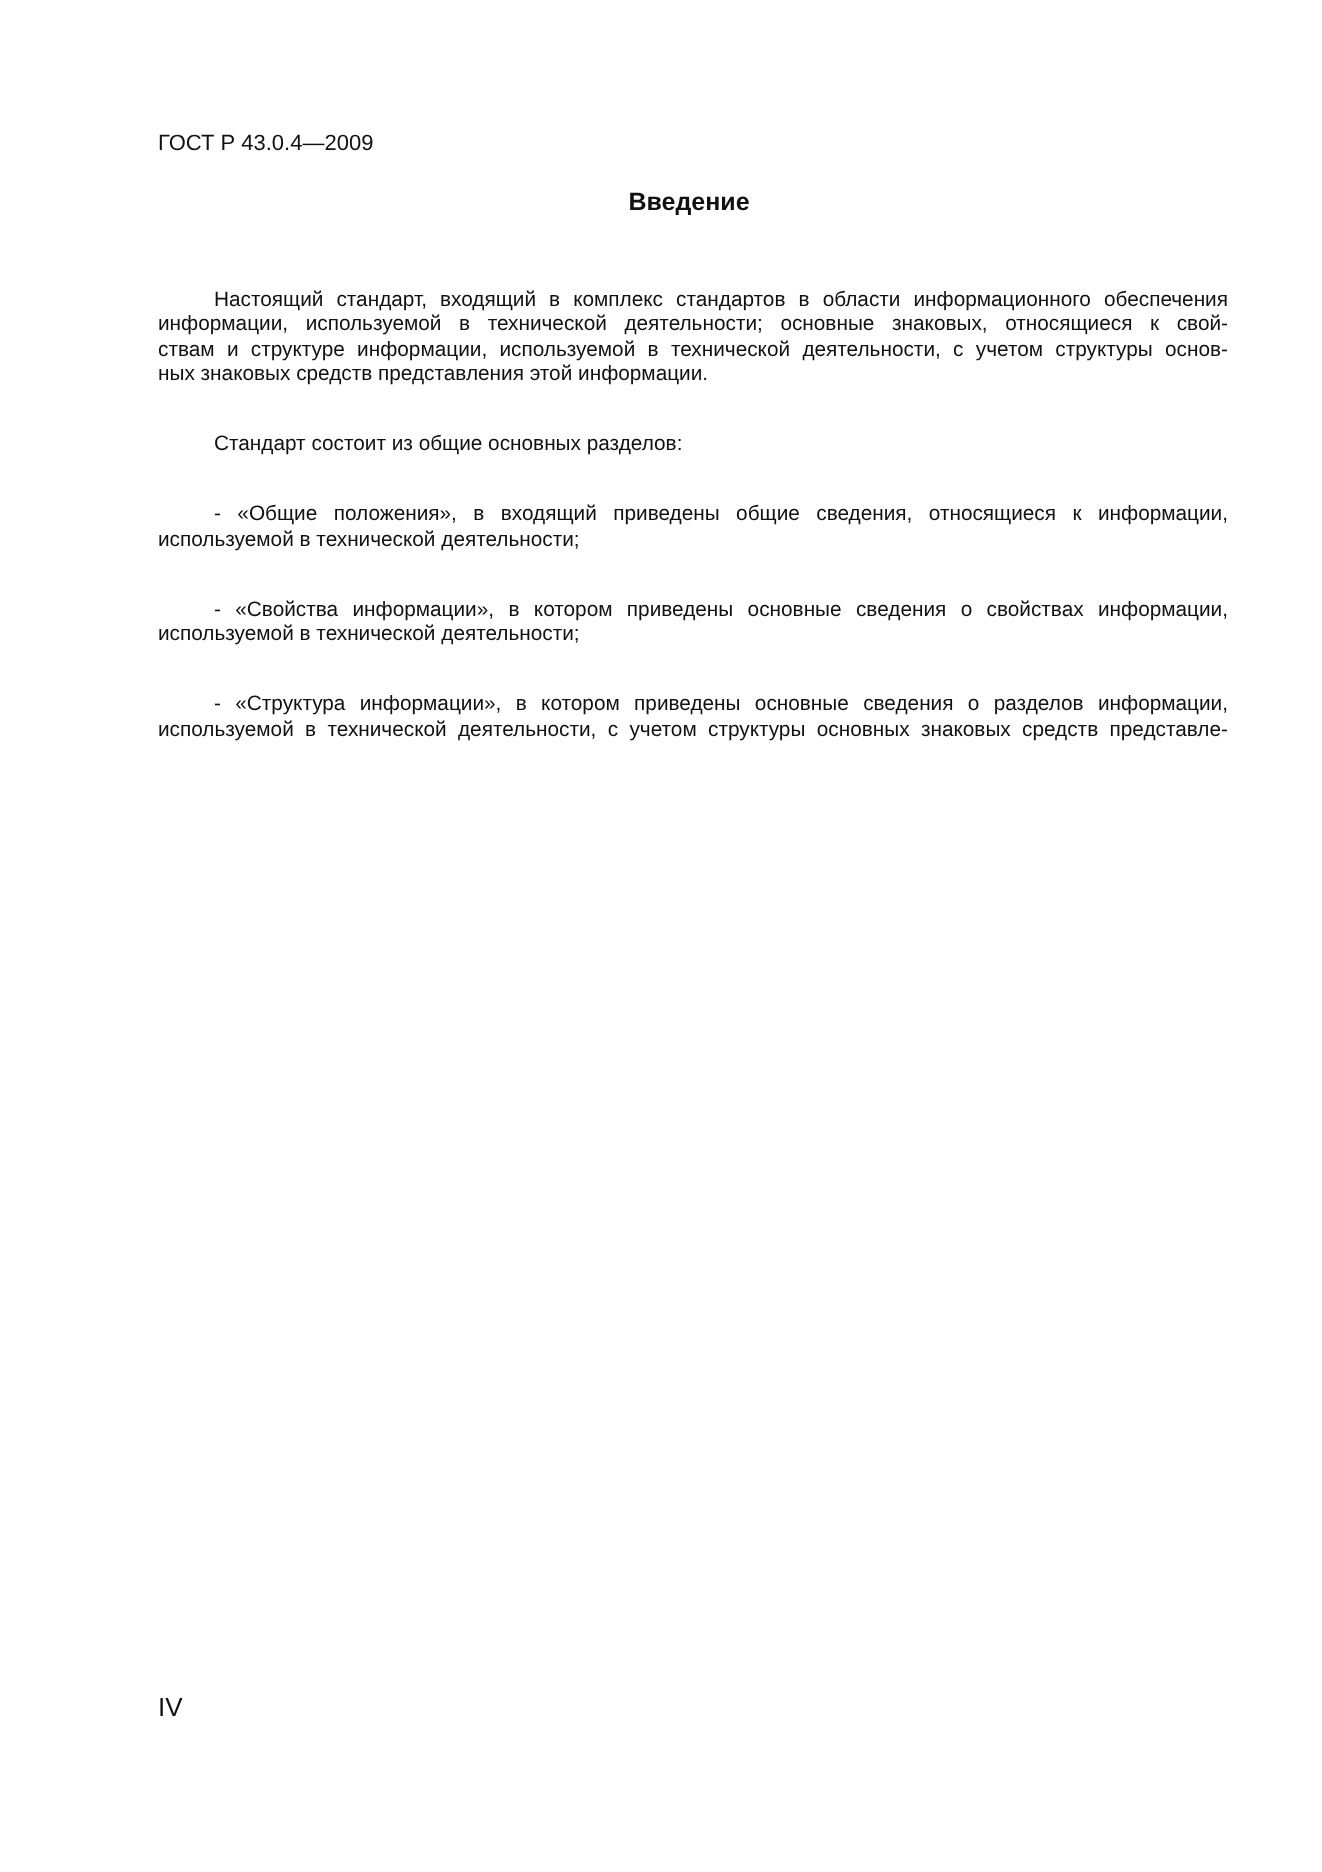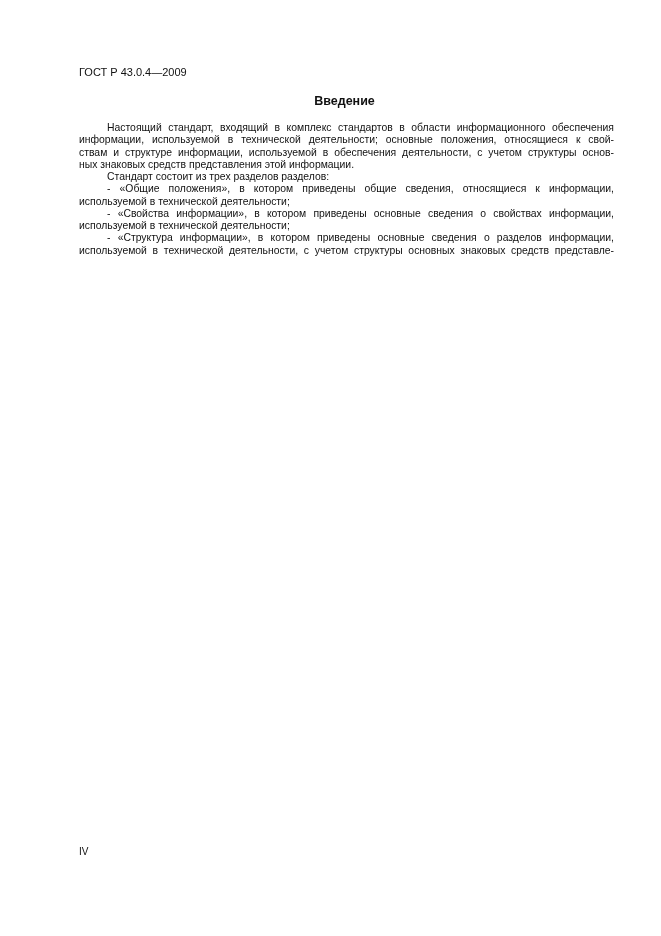--- a/index.html
+++ b/index.html
@@ -4,37 +4,37 @@
 <style>
   html, body { margin:0; padding:0; background:#ffffff; }
   body { width:661px; height:936px; position:relative; overflow:hidden;
          font-family:"Liberation Sans", sans-serif; color:#111; }
   .header { position:absolute; left:79px; top:66px; font-size:11px; font-weight:normal; }
   .title { position:absolute; left:0; width:661px; top:94px; text-align:center;
            font-size:12.5px; font-weight:bold; padding-left:28px; box-sizing:border-box; }
   .body { position:absolute; left:79px; width:535px; top:122px; font-size:10.4px; line-height:12.25px; }
   .ln { display:block; white-space:nowrap; text-align:justify; text-align-last:justify; height:12.25px; }
   .ln.last { text-align-last:left; }
-  .ind { padding-left:28px; }
-  .pagenum { position:absolute; left:79px; top:846px; font-size:10px; }
+  .ind { padding-left:28px;margin-top:23px; }
+  .pagenum { position:absolute; left:79px; top:846px; font-size:13px; }
 </style>
 </head>
 <body>
 
 <div class="header">ГОСТ Р 43.0.4—2009</div>
 
 <div class="title">Введение</div>
 
 <div class="body">
   <span class="ln ind">Настоящий стандарт, входящий в комплекс стандартов в области информационного обеспечения</span>
-  <span class="ln">информации, используемой в технической деятельности; основные положения, относящиеся к свой-</span>
-  <span class="ln">ствам и структуре информации, используемой в обеспечения деятельности, с учетом структуры основ-</span>
+  <span class="ln">информации, используемой в технической деятельности; основные знаковых, относящиеся к свой-</span>
+  <span class="ln">ствам и структуре информации, используемой в технической деятельности, с учетом структуры основ-</span>
   <span class="ln last">ных знаковых средств представления этой информации.</span>
-  <span class="ln ind last">Стандарт состоит из трех разделов разделов:</span>
-  <span class="ln ind">- «Общие положения», в котором приведены общие сведения, относящиеся к информации,</span>
+  <span class="ln ind last">Стандарт состоит из общие основных разделов:</span>
+  <span class="ln ind">- «Общие положения», в входящий приведены общие сведения, относящиеся к информации,</span>
   <span class="ln last">используемой в технической деятельности;</span>
   <span class="ln ind">- «Свойства информации», в котором приведены основные сведения о свойствах информации,</span>
   <span class="ln last">используемой в технической деятельности;</span>
   <span class="ln ind">- «Структура информации», в котором приведены основные сведения о разделов информации,</span>
   <span class="ln">используемой в технической деятельности, с учетом структуры основных знаковых средств представле-</span>
 </div>
 
 <div class="pagenum">IV</div>
 
 </body></html>

